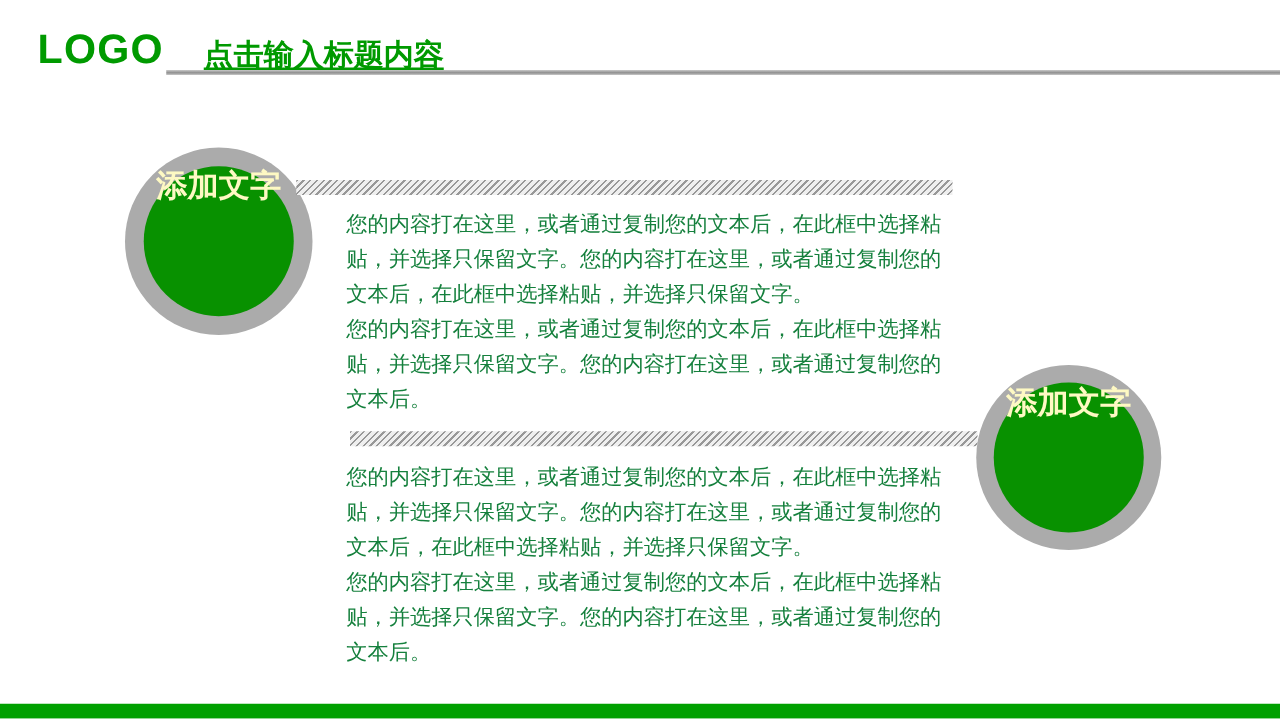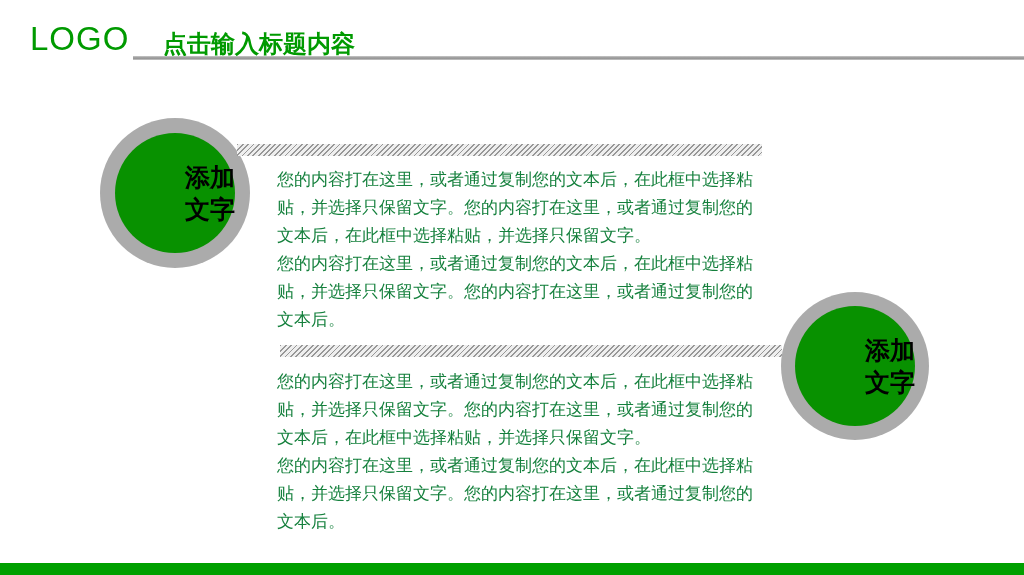--- a/index.html
+++ b/index.html
@@ -15,31 +15,32 @@
     background: #ffffff;
     overflow: hidden;
   }
 
   
   .logo {
     position: absolute;
     left: 30px;
     top: 20px;
     font-size: 33px;
-    font-weight: normal;
+    font-weight: bold;
     letter-spacing: 1px;
     color: #009A00;
   }
   .page-title {
     position: absolute;
     left: 163px;
     top: 28px;
     font-size: 24px;
     font-weight: bold;
     color: #009A00;
+    text-decoration: underline;
   }
   .header-underline {
     position: absolute;
     left: 133px;
     top: 56px;
     width: 891px;
     height: 4px;
     background: linear-gradient(#c9c9c9, #8f8f8f 55%, #c9c9c9);
   }
 
@@ -52,27 +53,27 @@
     align-items: center;
     justify-content: center;
   }
   .badge-1 { left: 100px; top: 118px; width: 150px; height: 150px; }
   .badge-2 { left: 781px; top: 292px; width: 148px; height: 148px; }
   .badge-inner {
     width: 120px;
     height: 120px;
     border-radius: 50%;
     background: #089100;
-    color: #000000;
+    color: #fef9c3;
     font-size: 25px;
     font-weight: bold;
     line-height: 32px;
     display: flex;
-    flex-direction: column;
-    align-items: flex-end;
+    flex-direction: row;
+    align-items: flex-start;
     justify-content: center;
     text-align: center;
   }
 
   
   .hatch {
     position: absolute;
     height: 12px;
     background: repeating-linear-gradient(
       135deg,

